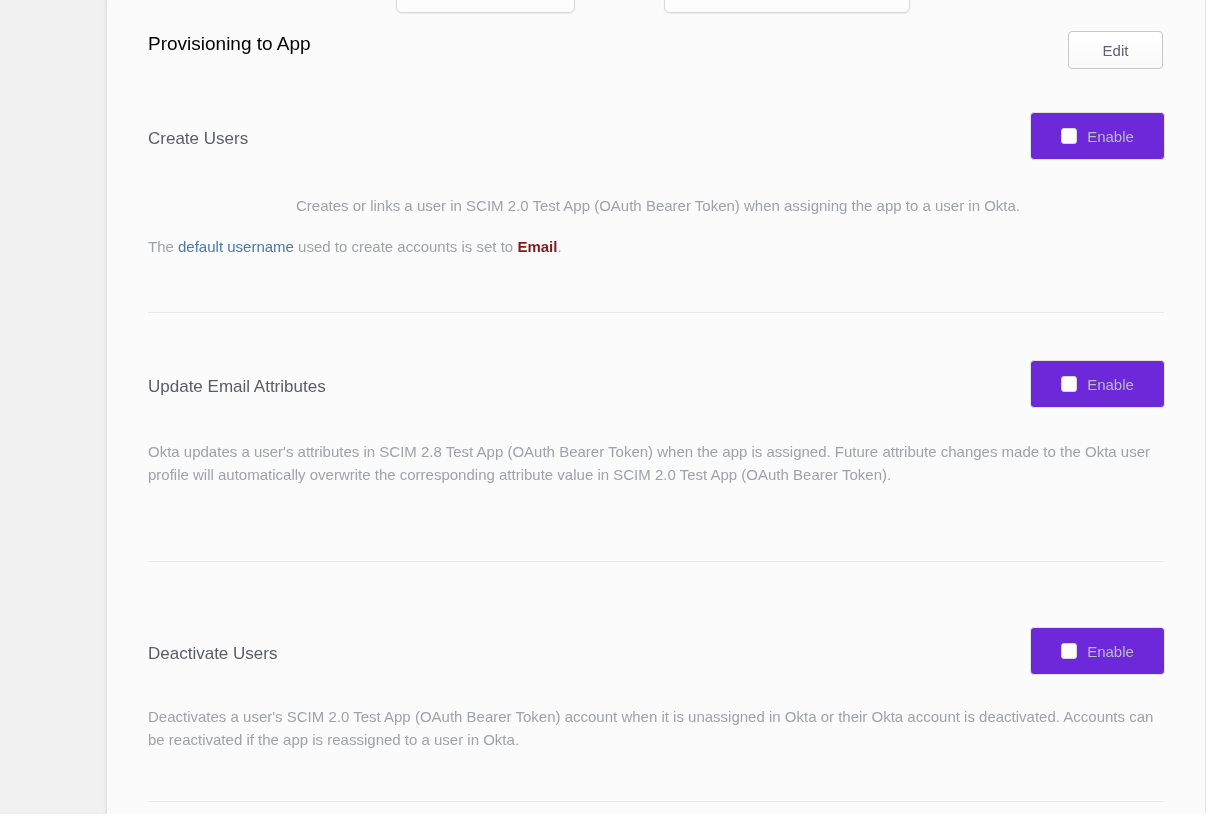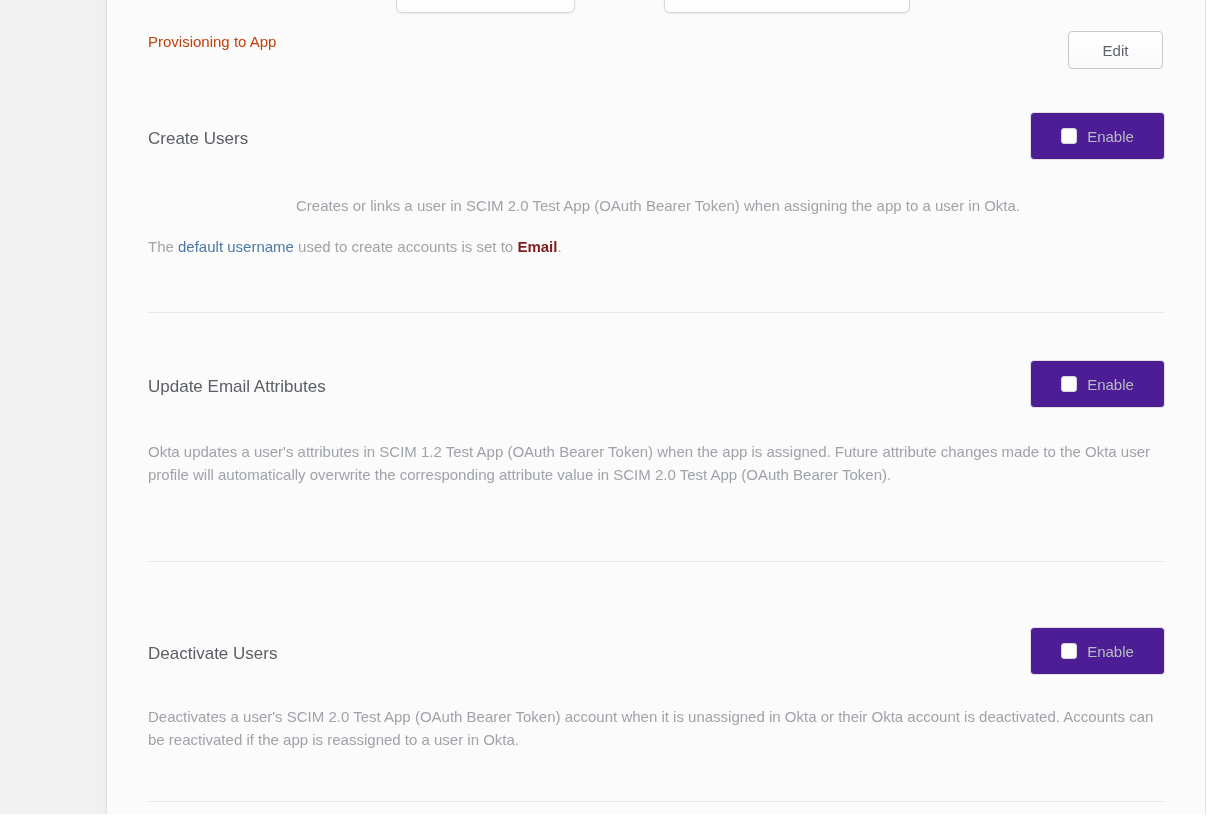--- a/index.html
+++ b/index.html
@@ -29,41 +29,41 @@
     background: #fdfdfd;
     border: 1px solid #d9d9d9;
     border-radius: 6px;
     box-shadow: 0 1px 2px rgba(0,0,0,0.07);
   }
   .top-box.b1 { left: 288px; width: 179px; }
   .top-box.b2 { left: 556px; width: 246px; }
 
   .page-title {
     position: absolute; left: 40px; top: 33px;
-    font-size: 15px; color: #c2410c;
+    font-size: 19px; color: #000000;
   }
   .edit-btn {
     position: absolute; left: 960px; top: 31px;
     width: 95px; height: 38px;
     background: linear-gradient(#ffffff, #f9f9f9);
     border: 1px solid #c8c8c8;
     border-radius: 4px;
     font-size: 15px; color: #5e6469;
     font-family: "Liberation Sans", sans-serif;
     cursor: pointer;
     display: flex; align-items: center; justify-content: center;
   }
   .section-title {
     position: absolute; left: 40px;
     font-size: 17px; color: #5a5e63;
   }
   .enable-box {
     position: absolute; left: 922px;
     width: 135px; height: 48px;
-    background: #4c1d95;
+    background: #6d28d9;
     border: 1px solid #e2e2e2;
     border-radius: 4px;
     display: flex; align-items: center; justify-content: center;
     cursor: default;
   }
   .enable-check {
     width: 16px; height: 16px;
     background: #fdfdfd;
     border: 1px solid #d8d8d8;
     border-radius: 3px;
@@ -111,21 +111,21 @@
     <span>The </span><a>default username</a><span> used to create accounts is set to </span><b>Email</b><span>.</span>
   </div>
 
   <div class="divider" style="top:312px;"></div>
 
   <div class="section-title" style="top:377px;">Update Email Attributes</div>
   <div class="enable-box" style="top:360px;">
     <span class="enable-check"></span>
     <span class="enable-label">Enable</span>
   </div>
-  <div class="desc" style="top:440px;">Okta updates a user's attributes in SCIM 1.2 Test App (OAuth Bearer Token) when the app is assigned. Future attribute changes made to the Okta user profile will automatically overwrite the corresponding attribute value in SCIM 2.0 Test App (OAuth Bearer Token).</div>
+  <div class="desc" style="top:440px;">Okta updates a user's attributes in SCIM 2.8 Test App (OAuth Bearer Token) when the app is assigned. Future attribute changes made to the Okta user profile will automatically overwrite the corresponding attribute value in SCIM 2.0 Test App (OAuth Bearer Token).</div>
 
   <div class="divider" style="top:561px;"></div>
 
   <div class="section-title" style="top:644px;">Deactivate Users</div>
   <div class="enable-box" style="top:627px;">
     <span class="enable-check"></span>
     <span class="enable-label">Enable</span>
   </div>
   <div class="desc" style="top:705px;">Deactivates a user's SCIM 2.0 Test App (OAuth Bearer Token) account when it is unassigned in Okta or their Okta account is deactivated. Accounts can be reactivated if the app is reassigned to a user in Okta.</div>
 

